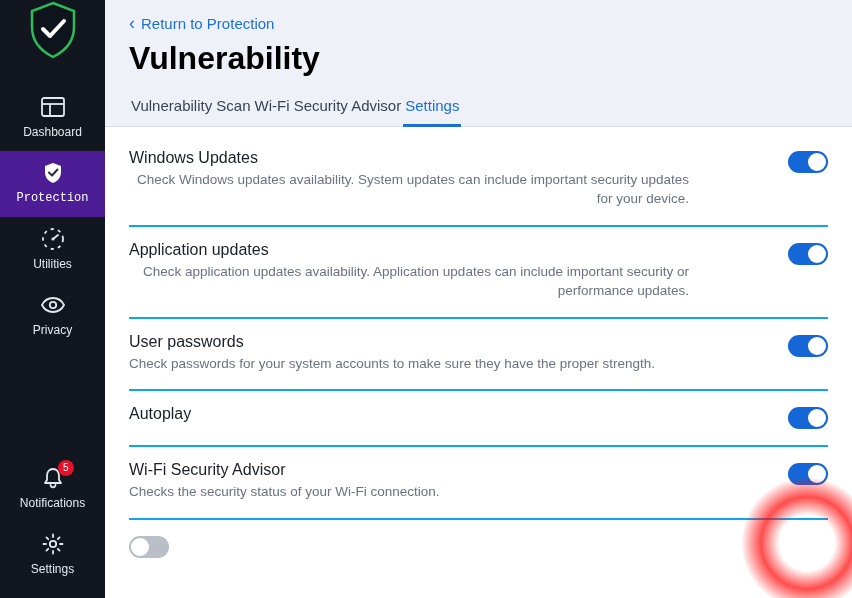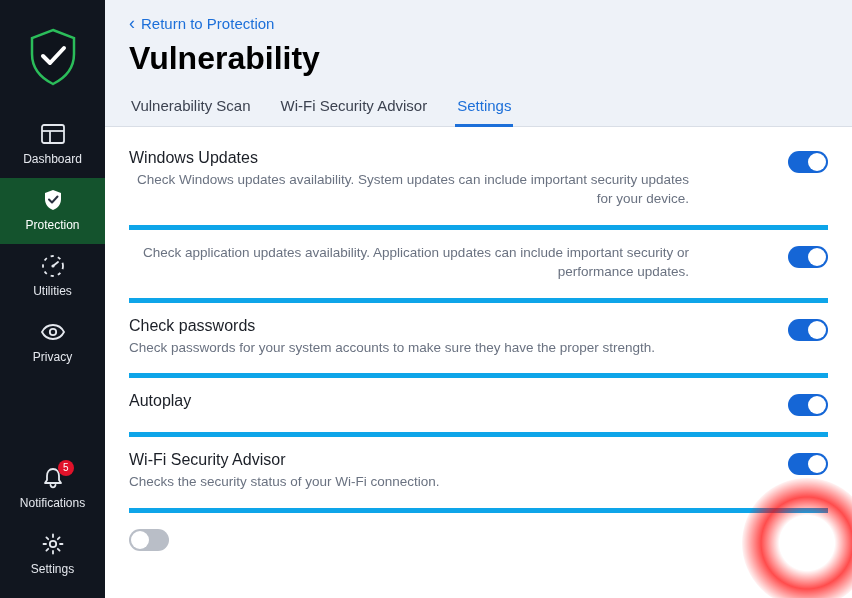--- a/index.html
+++ b/index.html
@@ -7,35 +7,35 @@
   .app { display: flex; width: 100%; height: 100%; }
 
   
   .sidebar {
     width: 105px;
     background: #11161f;
     display: flex;
     flex-direction: column;
     align-items: center;
     color: #fff;
-    padding-top: 28px;
+    padding-top: 1px;
   }
   .sidebar .logo { margin-bottom: 22px; }
   .sidebar .nav { width: 100%; display: flex; flex-direction: column; align-items: center; }
   .sidebar .nav-item {
     width: 100%;
     display: flex;
     flex-direction: column;
     align-items: center;
     justify-content: center;
     padding: 10px 0 12px 0;
     cursor: pointer;
     color: #e5e8ee;
   }
-  .sidebar .nav-item.active { background: #14532d; color: #fff; }
+  .sidebar .nav-item.active { background: #4c1d95; color: #fff; font-family: Liberation Mono, monospace; }
   .sidebar .nav-item .icon { height: 24px; display: flex; align-items: center; justify-content: center; }
   .sidebar .nav-item .label { font-size: 12px; margin-top: 6px; }
   .sidebar .spacer { flex: 1; }
   .sidebar .bottom { width: 100%; display: flex; flex-direction: column; align-items: center; margin-bottom: 10px; }
   .badge {
     position: absolute;
     top: -6px;
     right: -10px;
     background: #e1122a;
     color: #fff;
@@ -57,38 +57,38 @@
     color: #1c6fd9;
     font-size: 15px;
     display: inline-flex;
     align-items: center;
     cursor: pointer;
     gap: 6px;
     margin-bottom: 8px;
   }
   .back-link .chev { font-size: 18px; line-height: 1; }
   .page-title { font-size: 32px; font-weight: 700; color: #000000; margin-bottom: 14px; }
-  .tabs { display: flex; gap: 26px; }
+  .tabs { display: flex; }
   .tab {
     color: #3c4250;
     font-size: 15px;
     padding: 6px 2px 10px 2px;
     cursor: pointer;
     border-bottom: 3px solid transparent;
     margin-bottom: -1px;
   }
   .tab.active { color: #1c6fd9; border-bottom-color: #1c6fd9; }
 
   .content { flex: 1; overflow-y: auto; padding: 10px 24px 20px 24px; position: relative; }
   .setting {
     display: flex;
     align-items: flex-start;
     justify-content: space-between;
     padding: 14px 0 16px 0;
-    border-bottom: 5px solid #0ea5e9;
+    border-bottom: 2px solid #0ea5e9;
   }
   .setting:first-child { padding-top: 12px; }
   .setting .text { max-width: 560px; }
   .setting .title { font-size: 16px; color: #1b1f27; margin-bottom: 4px; }
   .setting .desc { font-size: 13.5px; color: #6a7281; line-height: 1.4; text-align: right; }
   .toggle {
     width: 40px; height: 22px;
     border-radius: 11px;
     position: relative;
     flex-shrink: 0;
@@ -220,30 +220,31 @@
           <div class="title">Windows Updates</div>
           <div class="desc">Check Windows updates availability. System updates can include important security updates for your device.</div>
         </div>
         <div class="toggle on">
             <div class="knob"></div>
           </div>
       </div>
 
       <div class="setting">
         <div class="text">
+          <div class="title">Application updates</div>
           <div class="desc">Check application updates availability. Application updates can include important security or performance updates.</div>
         </div>
         <div class="toggle on">
             <div class="knob"></div>
           </div>
       </div>
 
       <div class="setting">
         <div class="text">
-          <div class="title">Check passwords</div>
+          <div class="title">User passwords</div>
           <div class="desc">Check passwords for your system accounts to make sure they have the proper strength.</div>
         </div>
         <div class="toggle on">
             <div class="knob"></div>
           </div>
       </div>
 
       <div class="setting">
         <div class="text">
           <div class="title">Autoplay</div>

